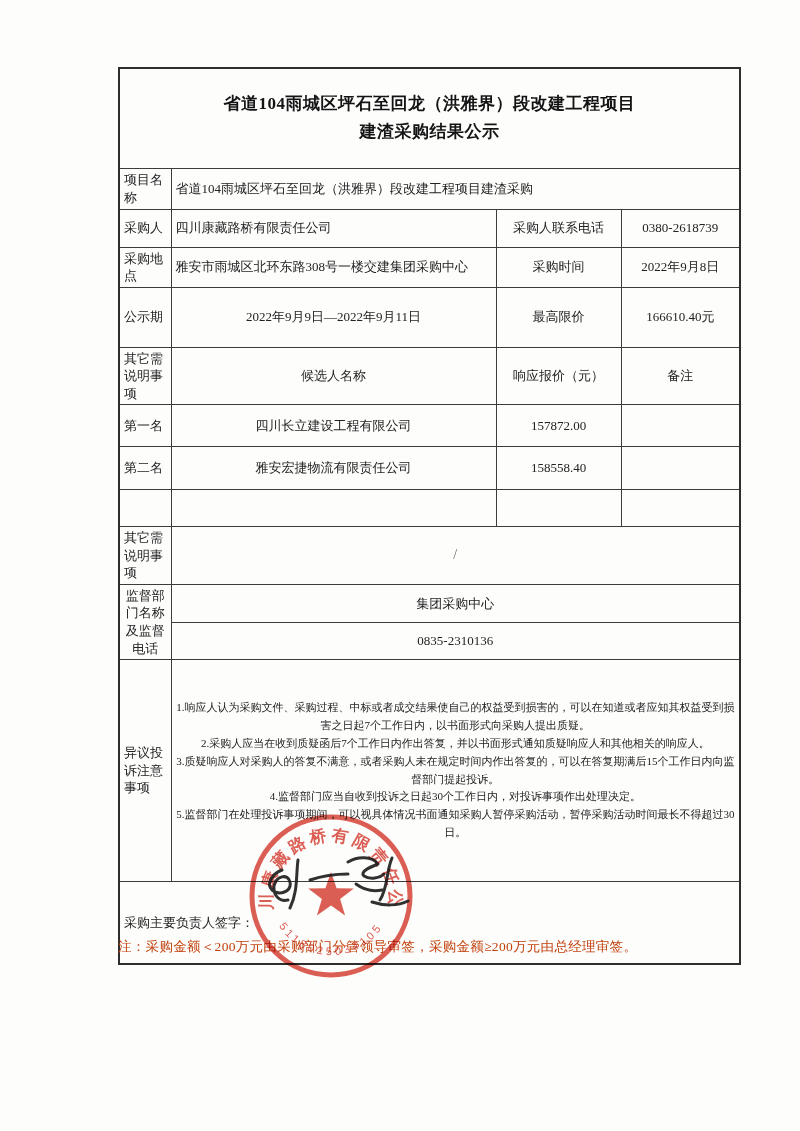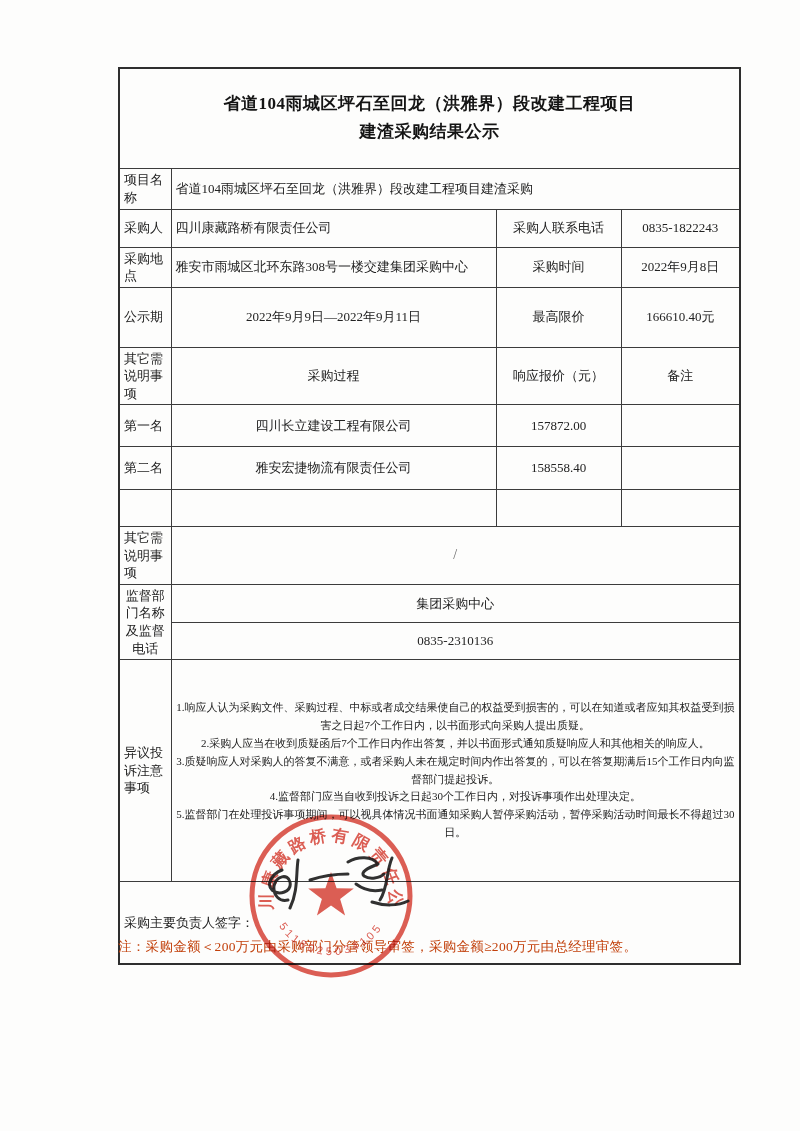--- a/index.html
+++ b/index.html
@@ -87,40 +87,40 @@
 
     <tr style="height:41px">
       <td class="lbl">项目名称</td>
       <td colspan="3" class="val-left">省道104雨城区坪石至回龙（洪雅界）段改建工程项目建渣采购</td>
     </tr>
 
     <tr style="height:38px">
       <td class="lbl">采购人</td>
       <td class="val-left">四川康藏路桥有限责任公司</td>
       <td class="lbl-center">采购人联系电话</td>
-      <td class="val-center">0835-1822243</td>
+      <td class="val-center">0380-2618739</td>
     </tr>
 
     <tr style="height:37px">
       <td class="lbl">采购地点</td>
       <td class="val-left">雅安市雨城区北环东路308号一楼交建集团采购中心</td>
       <td class="lbl-center">采购时间</td>
       <td class="val-center">2022年9月8日</td>
     </tr>
 
     <tr style="height:60px">
       <td class="lbl">公示期</td>
       <td class="val-center">2022年9月9日—2022年9月11日</td>
       <td class="lbl-center">最高限价</td>
       <td class="val-center">166610.40元</td>
     </tr>
 
     <tr style="height:40px">
       <td class="lbl">其它需说明事项</td>
-      <td class="val-center">采购过程</td>
+      <td class="val-center">候选人名称</td>
       <td class="lbl-center">响应报价（元）</td>
       <td class="val-center">备注</td>
     </tr>
 
     <tr style="height:42px">
       <td class="lbl">第一名</td>
       <td class="val-center">四川长立建设工程有限公司</td>
       <td class="val-center">157872.00</td>
       <td class="val-center"></td>
     </tr>

